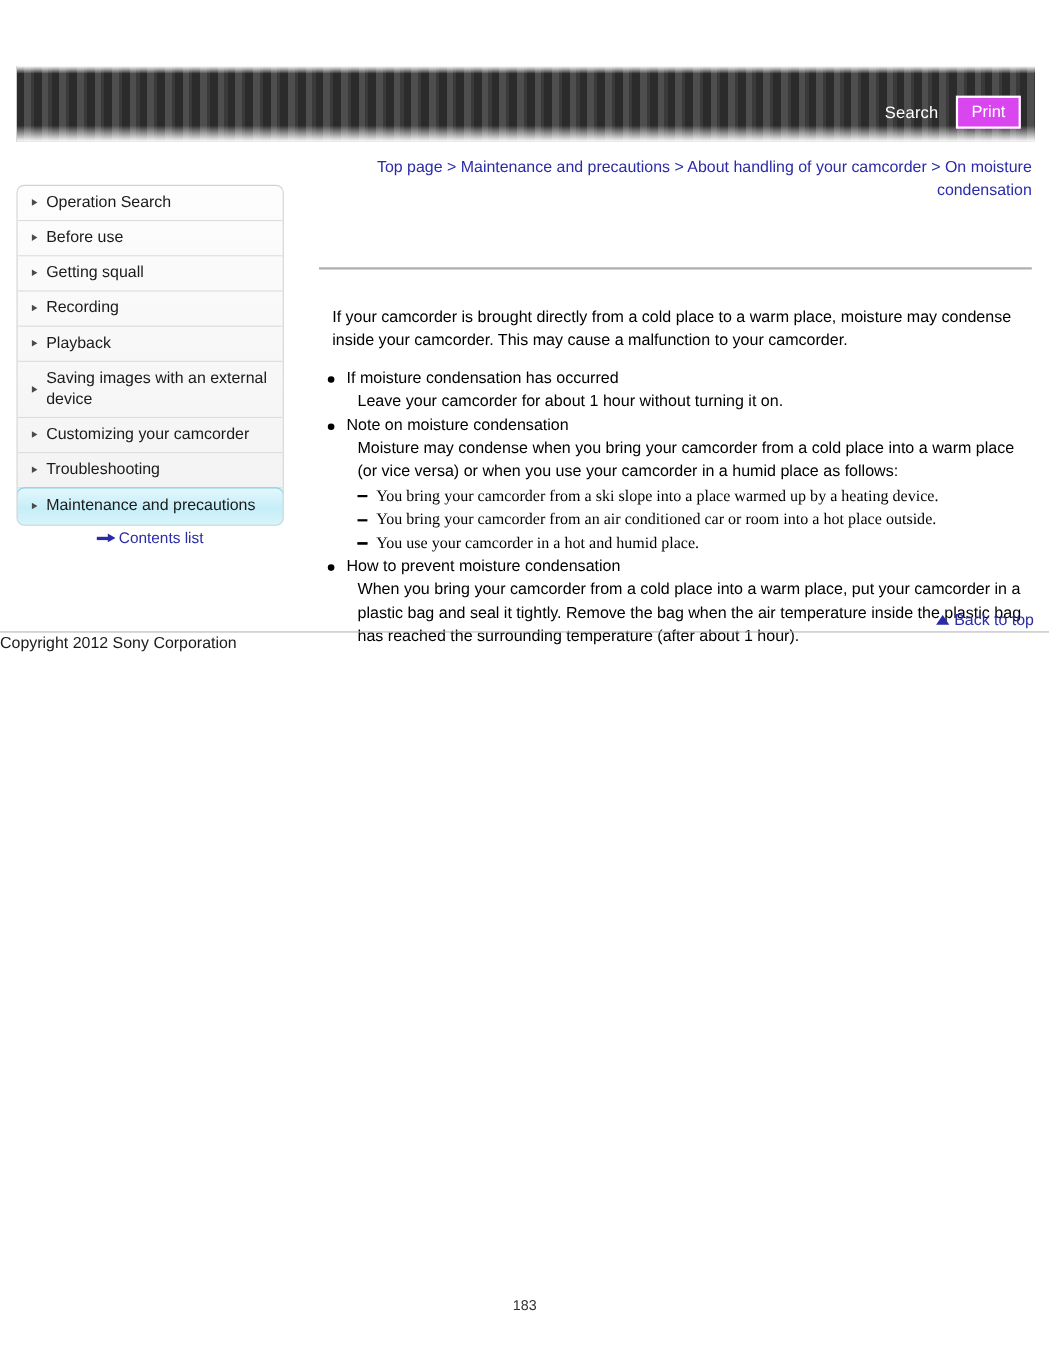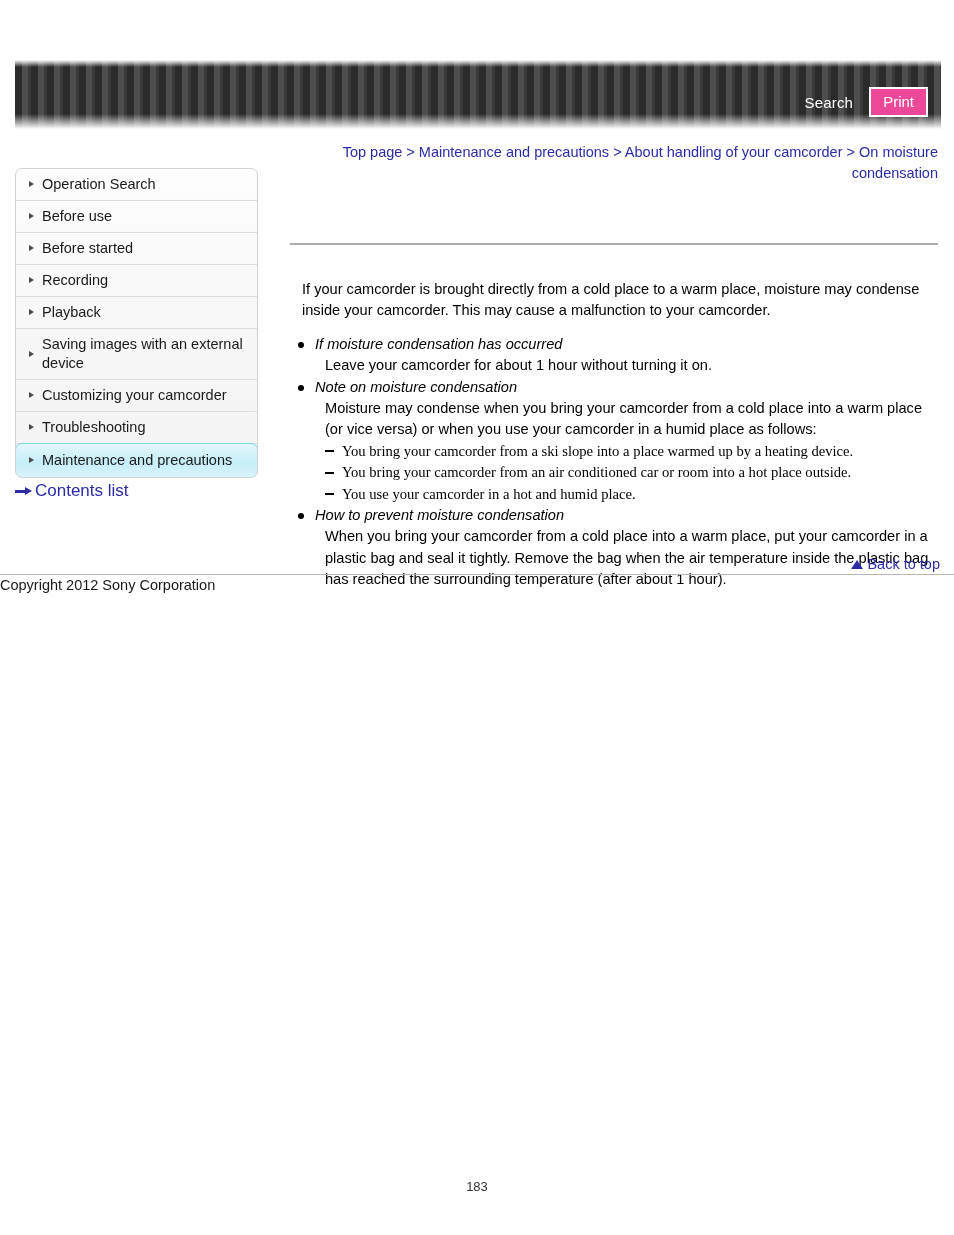--- a/index.html
+++ b/index.html
@@ -60,21 +60,21 @@
     color: #ffffff;
     font-size: 15px;
     line-height: 1;
     letter-spacing: 0.2px;
   }
   #print-button {
     color: #ffffff;
     font-size: 15px;
     line-height: 1;
     border: 2px solid #ffffff;
-    background: #ec4899;
+    background: #d946ef;
     padding: 5px 12px 6px 12px;
     cursor: pointer;
   }
 
   
   #breadcrumb {
     position: absolute;
     left: 290px;
     top: 142px;
     width: 648px;
@@ -132,22 +132,22 @@
     border: 1px solid #7fd4ea;
     border-radius: 7px;
     margin: -1px;
     min-height: 35px;
   }
   #contents-list-link {
     position: absolute;
     left: 15px;
     top: 481px;
     width: 243px;
-    text-align: left;
-    font-size: 17px;
+    text-align: center;
+    font-size: 14px;
     color: #2b2ba8;
     cursor: pointer;
     white-space: nowrap;
   }
   #contents-list-link .arrow-icon {
     display: inline-block;
     vertical-align: 1px;
     margin-right: 3px;
     position: relative;
     width: 17px;
@@ -201,21 +201,21 @@
   }
   ul.bullets > li > .dot {
     position: absolute;
     left: 8px;
     top: 8px;
     width: 6px;
     height: 6px;
     border-radius: 50%;
     background: #000000;
   }
-  .bullet-title { display: block; font-style: italic; }
+  .bullet-title { display: block; }
   .bullet-body { display: block; padding-left: 10px; }
   ul.dashes {
     list-style: none;
     margin: 0;
     padding: 0 0 0 10px;
     font-family: Liberation Serif, serif;
   }
   ul.dashes > li {
     position: relative;
     padding-left: 17px;
@@ -304,21 +304,21 @@
   <div class="nav-item">
     <span class="tri"></span>
     <span>Operation Search</span>
   </div>
   <div class="nav-item">
     <span class="tri"></span>
     <span>Before use</span>
   </div>
   <div class="nav-item">
     <span class="tri"></span>
-    <span>Before started</span>
+    <span>Getting squall</span>
   </div>
   <div class="nav-item">
     <span class="tri"></span>
     <span>Recording</span>
   </div>
   <div class="nav-item">
     <span class="tri"></span>
     <span>Playback</span>
   </div>
   <div class="nav-item">

